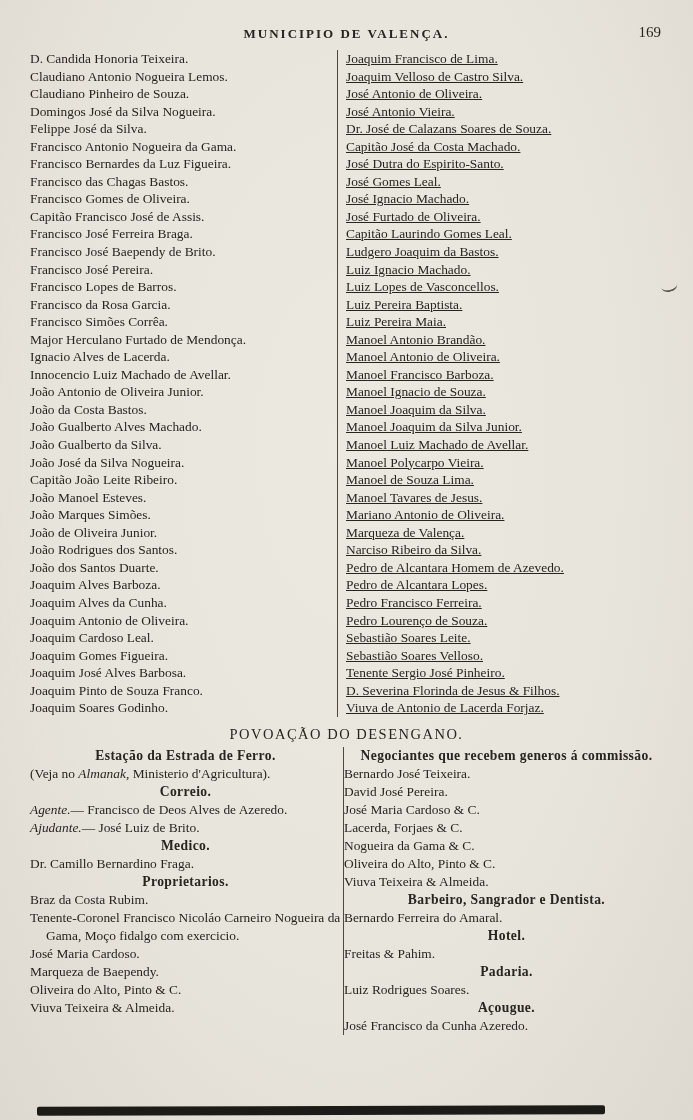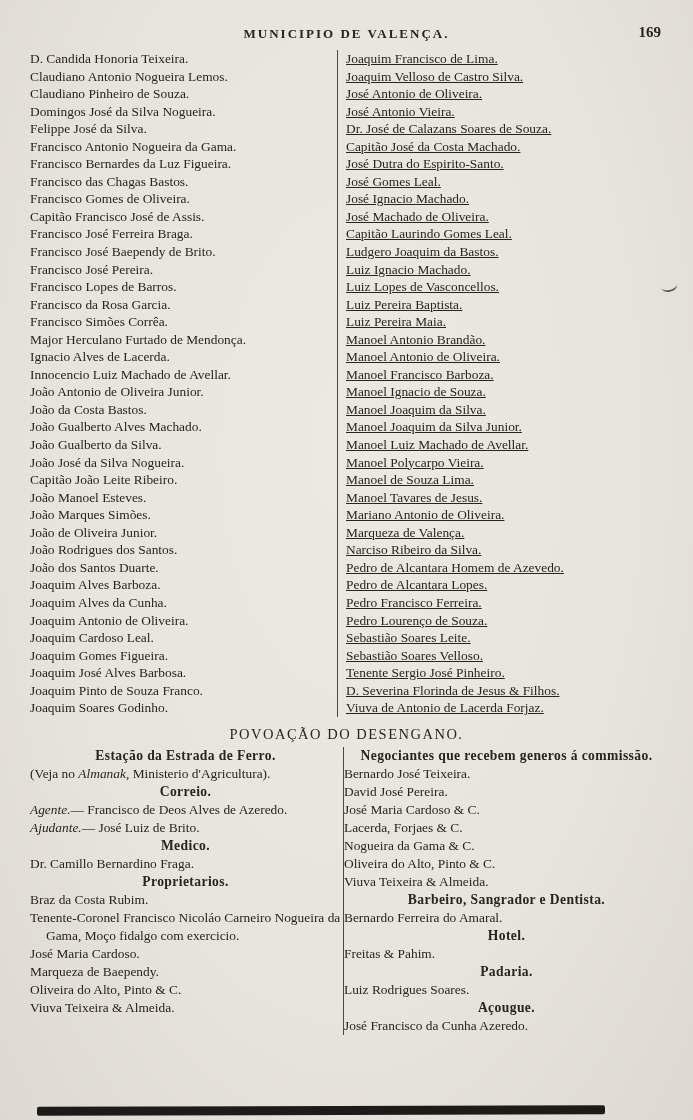--- a/index.html
+++ b/index.html
@@ -29,21 +29,21 @@
     text-align: center;
     font-size: 13px;
     font-weight: bold;
     letter-spacing: 2px;
   }
   .page-number {
     position: absolute;
     top: 24px;
     right: 32px;
     font-size: 15px;
-    font-weight: bold;
+    font-weight: normal;
     text-align: center;
   }
   .two-col {
     display: flex;
     margin: 4px 24px 0 30px;
   }
   .col { box-sizing: border-box; }
   .dir-left  { flex: 0 0 307px; padding-right: 4px; }
   .dir-right { flex: 1; border-left: 1px solid #4d473d; padding-left: 8px; text-decoration: underline; }
   .name-line {
@@ -151,21 +151,21 @@
     <div class="col dir-right" id="dir-right">
         <div class="name-line">Joaquim Francisco de Lima.</div>
         <div class="name-line">Joaquim Velloso de Castro Silva.</div>
         <div class="name-line">José Antonio de Oliveira.</div>
         <div class="name-line">José Antonio Vieira.</div>
         <div class="name-line">Dr. José de Calazans Soares de Souza.</div>
         <div class="name-line">Capitão José da Costa Machado.</div>
         <div class="name-line">José Dutra do Espirito-Santo.</div>
         <div class="name-line">José Gomes Leal.</div>
         <div class="name-line">José Ignacio Machado.</div>
-        <div class="name-line">José Machado de Oliveira.</div>
+        <div class="name-line">José Furtado de Oliveira.</div>
         <div class="name-line">Capitão Laurindo Gomes Leal.</div>
         <div class="name-line">Ludgero Joaquim da Bastos.</div>
         <div class="name-line">Luiz Ignacio Machado.</div>
         <div class="name-line">Luiz Lopes de Vasconcellos.</div>
         <div class="name-line">Luiz Pereira Baptista.</div>
         <div class="name-line">Luiz Pereira Maia.</div>
         <div class="name-line">Manoel Antonio Brandão.</div>
         <div class="name-line">Manoel Antonio de Oliveira.</div>
         <div class="name-line">Manoel Francisco Barboza.</div>
         <div class="name-line">Manoel Ignacio de Souza.</div>

